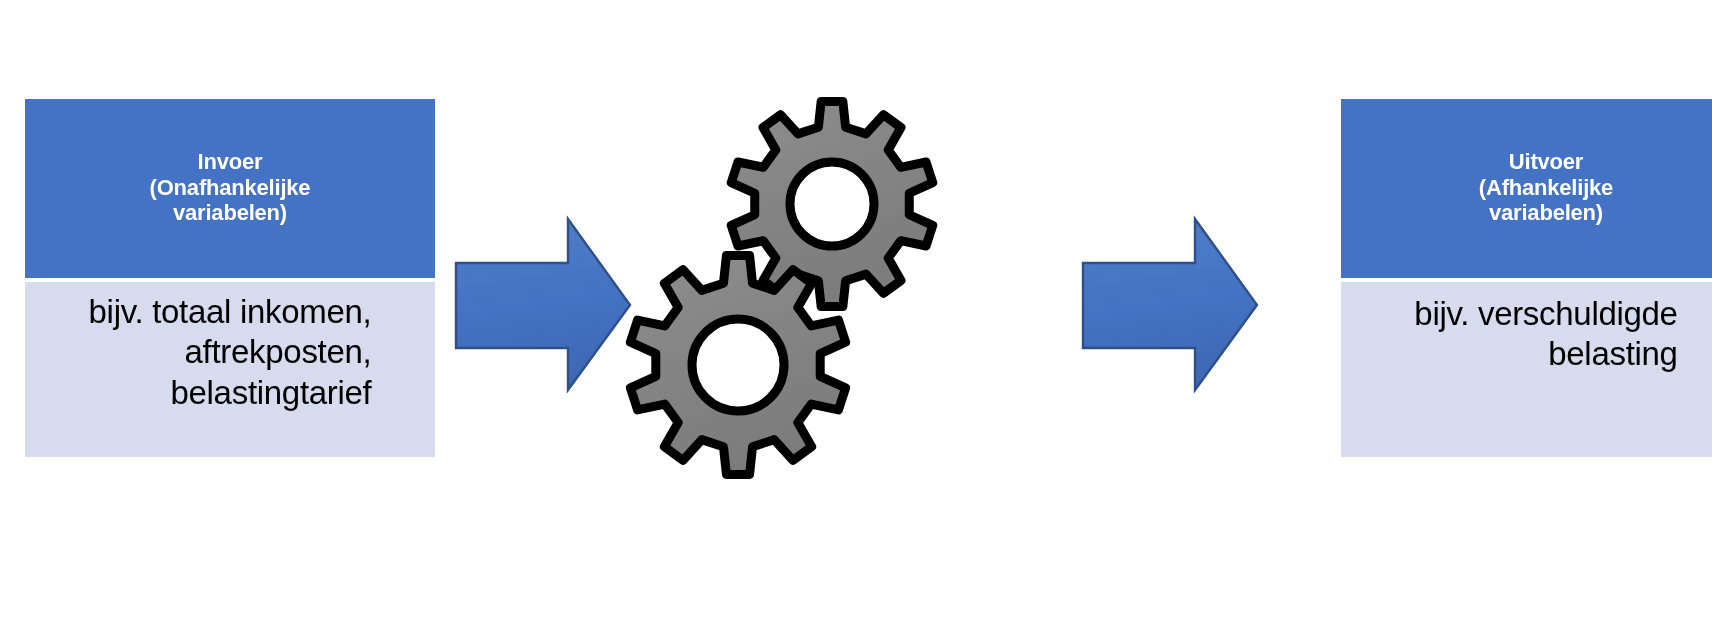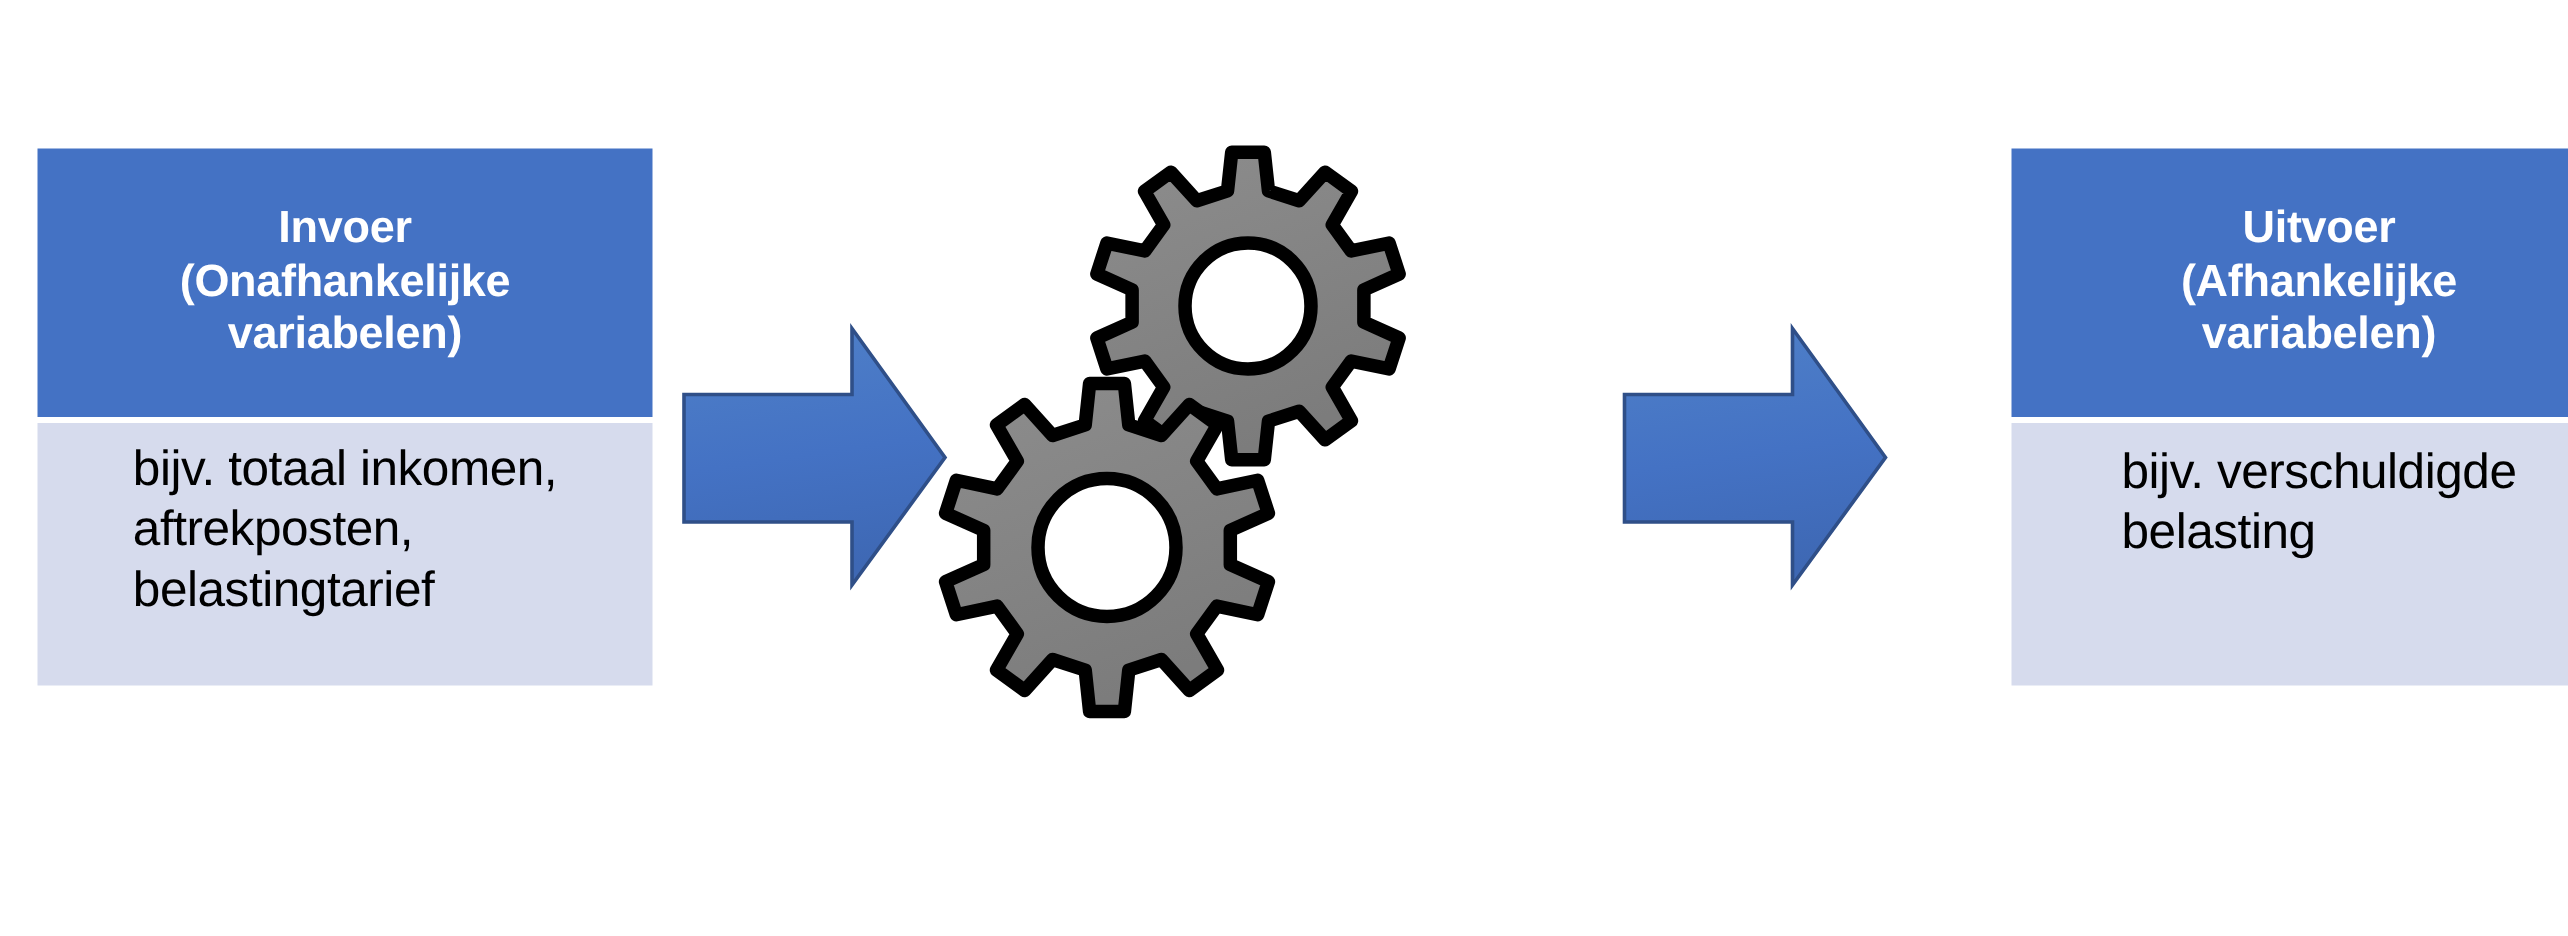--- a/index.html
+++ b/index.html
@@ -29,40 +29,40 @@
     position: absolute;
     width: 410px;
   }
   .proc-box.left  { left: 25px;   top: 99px; }
   .proc-box.right { left: 1341px; top: 99px; }
 
   .box-header {
     background: #4472c4;
     color: #ffffff;
     font-weight: bold;
-    font-size: 30px;
+    font-size: 22px;
     line-height: 1.18;
     text-align: center;
     padding: 10px 6px 12px 6px;
     box-sizing: border-box;
     height: 179px;
     display: flex;
     flex-direction: column;
     align-items: center;
     justify-content: center;
     white-space: pre-line;
     letter-spacing: -0.2px;
   }
 
   .box-body {
     background: #d6dbed;
     color: #000000;
     font-size: 33px;
     line-height: 1.22;
-    text-align: left;
+    text-align: right;
     box-sizing: border-box;
     height: 175px;
     margin-top: 4px;
     display: flex;
     flex-direction: column;
     align-items: center;
     justify-content: flex-start;
     padding: 10px 8px 0 8px;
     white-space: pre-line;
     letter-spacing: -0.3px;

